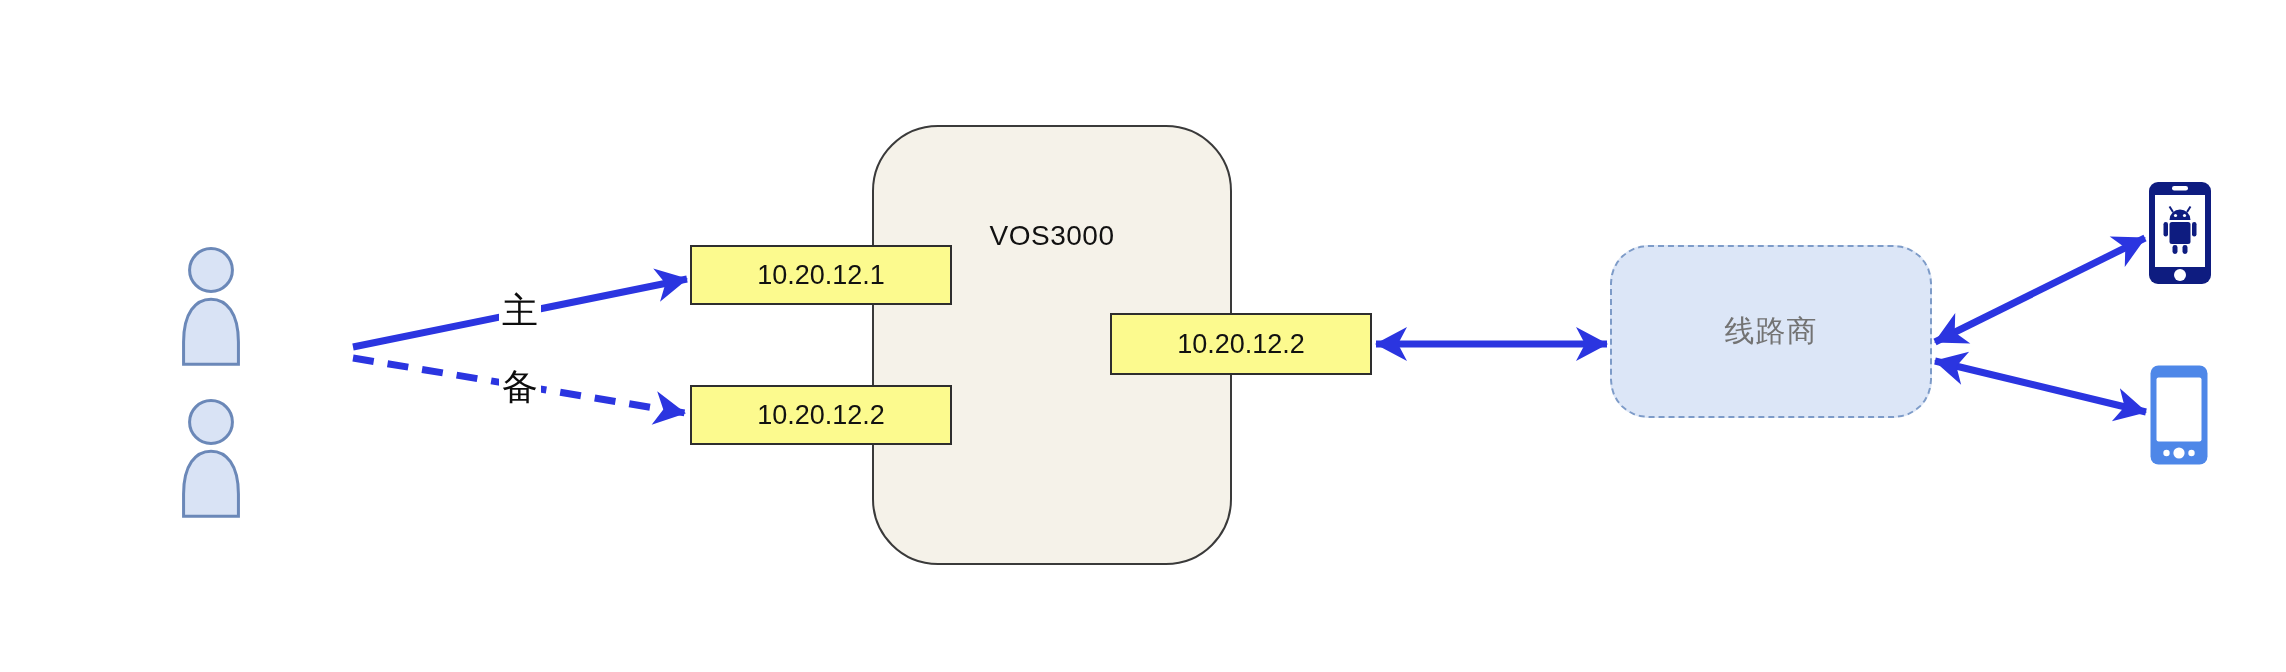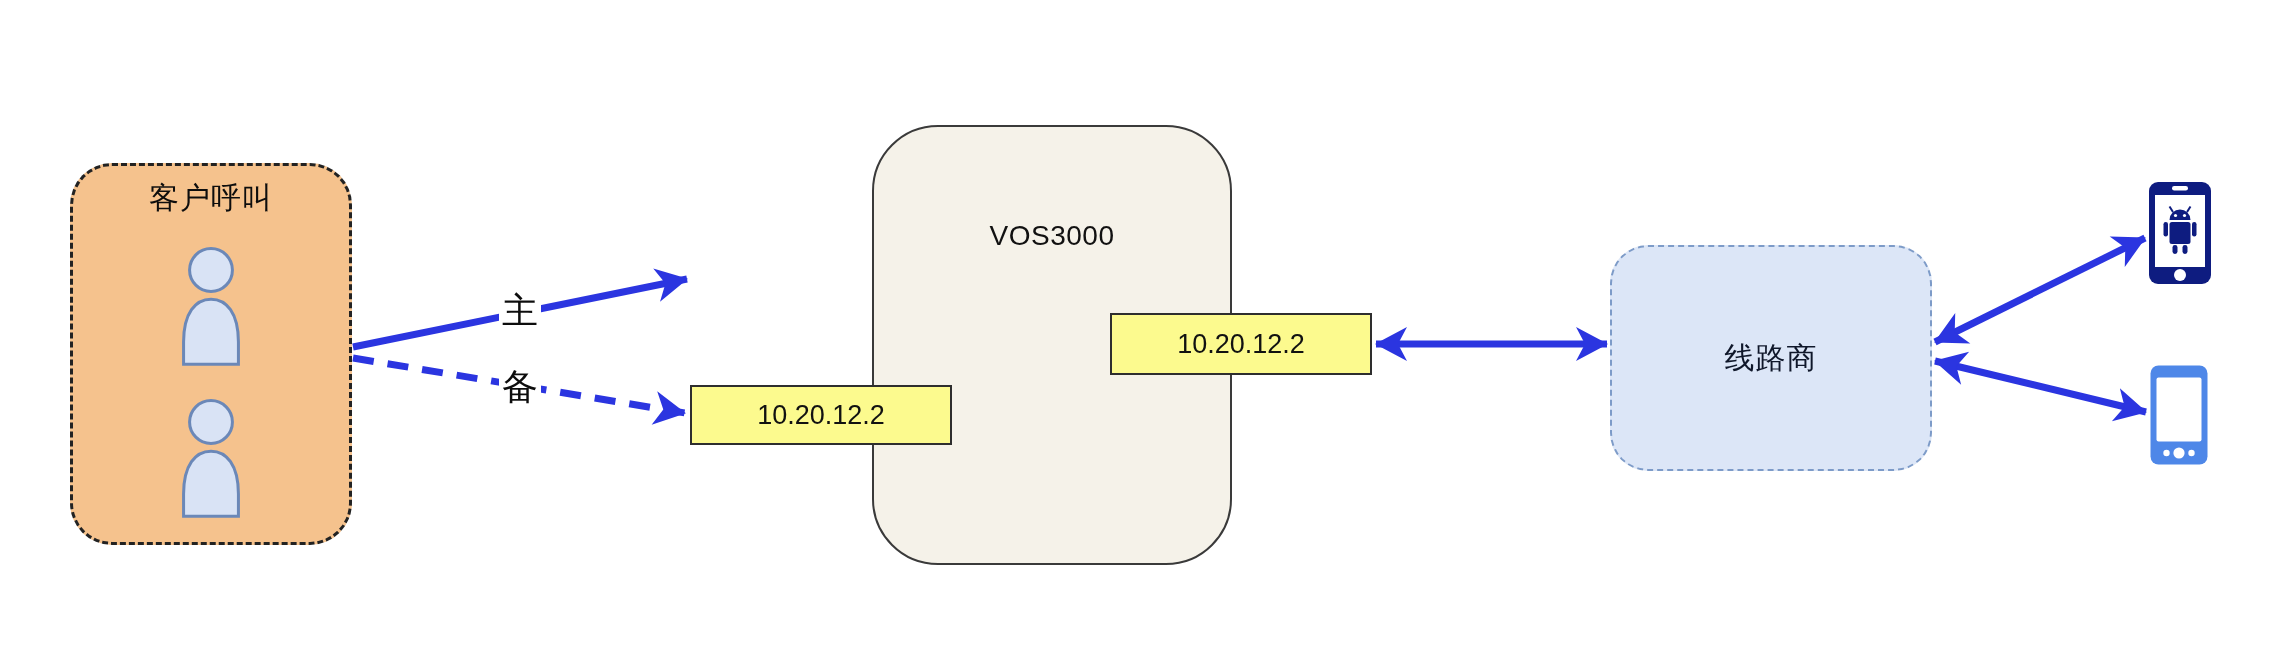--- a/index.html
+++ b/index.html
@@ -20,25 +20,25 @@
   .vos-box{
     position:absolute;left:872px;top:125px;width:360px;height:440px;
     background:#f5f2e9;border:2.5px solid #3a3a3a;border-radius:66px;
     box-sizing:border-box;z-index:1;
   }
   .vos-title{
     position:absolute;left:0;top:54px;width:100%;text-align:center;
     font-size:28px;color:#111111;letter-spacing:0.5px;margin-top:39px;
   }
   .carrier-box{
-    position:absolute;left:1610px;top:245px;width:322px;height:226px;
+    position:absolute;left:1610px;top:245px;width:322px;height:173px;
     background:#dce6f7;border:2.5px dashed #7d9bc8;border-radius:38px;
     box-sizing:border-box;z-index:2;
     display:flex;align-items:center;justify-content:center;
-    font-size:30px;color:#0f172a;letter-spacing:1px;
+    font-size:30px;color:#737373;letter-spacing:1px;
   }
   
   .ip-box{
     position:absolute;width:262px;height:60px;
     background:#fcfa8e;border:2.5px solid #2e2e2e;box-sizing:border-box;
     display:flex;align-items:center;justify-content:center;
     font-size:27px;color:#111111;z-index:6;
   }
   .ip-primary{left:690px;top:245px;}
   .ip-backup{left:690px;top:385px;}
@@ -67,23 +67,20 @@
 </style>
 </head>
 <body>
 
 <div class="canvas">
 
   <div class="vos-box">
     <div class="vos-title">VOS3000</div>
   </div>
 
-  <div class="customer-box">
-    <div class="customer-title">客户呼叫</div>
-  </div>
 
   <svg class="person person-1" viewBox="0 0 100 140">
     <circle cx="50" cy="28" r="25" fill="#d9e3f5" stroke="#6b88b8" stroke-width="3.5"></circle>
     <path d="M18,138 L18,112 C18,78 32,62 50,62 C68,62 82,78 82,112 L82,138 Z" fill="#d9e3f5" stroke="#6b88b8" stroke-width="3.5"></path>
   </svg>
   <svg class="person person-2" viewBox="0 0 100 140">
     <circle cx="50" cy="28" r="25" fill="#d9e3f5" stroke="#6b88b8" stroke-width="3.5"></circle>
     <path d="M18,138 L18,112 C18,78 32,62 50,62 C68,62 82,78 82,112 L82,138 Z" fill="#d9e3f5" stroke="#6b88b8" stroke-width="3.5"></path>
   </svg>
 
@@ -97,20 +94,23 @@
         <path d="M2,2 L34,19 L2,36 L11,19 Z" fill="#2b35e0"></path>
       </marker>
     </defs>
     <path d="M353,347 L687,279" stroke="#2b35e0" stroke-width="7" fill="none" marker-end="url(#ah)"></path>
     <path d="M353,358 L685,413" stroke="#2b35e0" stroke-width="7" stroke-dasharray="21 14" fill="none" marker-end="url(#ah)"></path>
     <path d="M1376,344 L1607,344" stroke="#2b35e0" stroke-width="7" fill="none" marker-start="url(#ah)" marker-end="url(#ah)"></path>
     <path d="M1935,342 L2145,238" stroke="#2b35e0" stroke-width="7" fill="none" marker-start="url(#ah)" marker-end="url(#ah)"></path>
     <path d="M1935,361 L2146,412" stroke="#2b35e0" stroke-width="7" fill="none" marker-start="url(#ah)" marker-end="url(#ah)"></path>
   </svg>
 
+  <div class="ip-box ip-primary">
+    <span>10.20.12.1</span>
+  </div>
   <div class="ip-box ip-backup">
     <span>10.20.12.2</span>
   </div>
   <div class="ip-box ip-egress">
     <span>10.20.12.2</span>
   </div>
 
   <div class="link-label label-primary">主</div>
   <div class="link-label label-backup">备</div>
 

